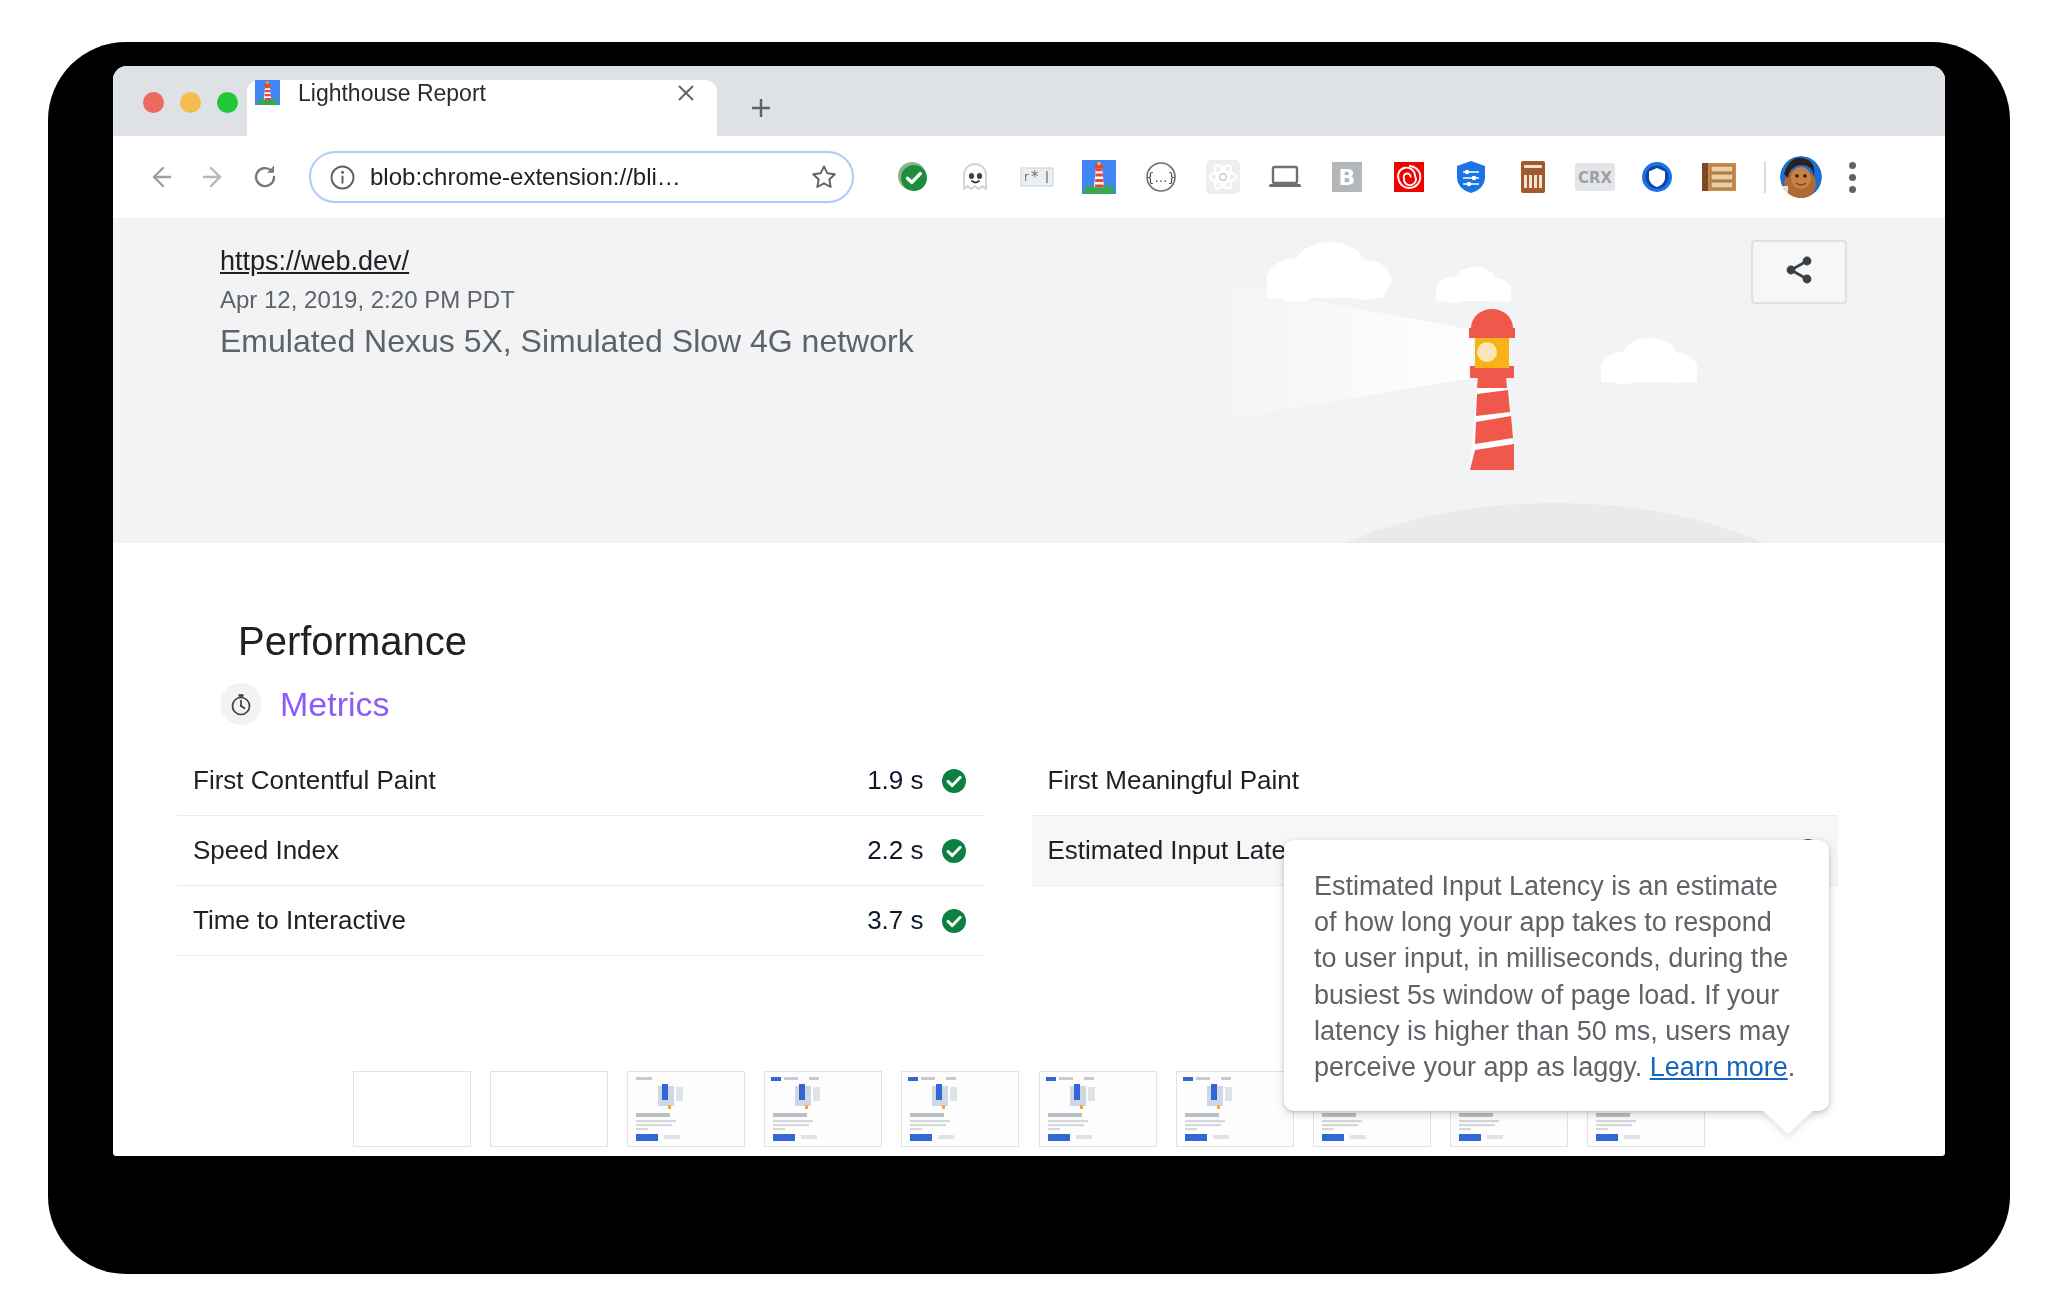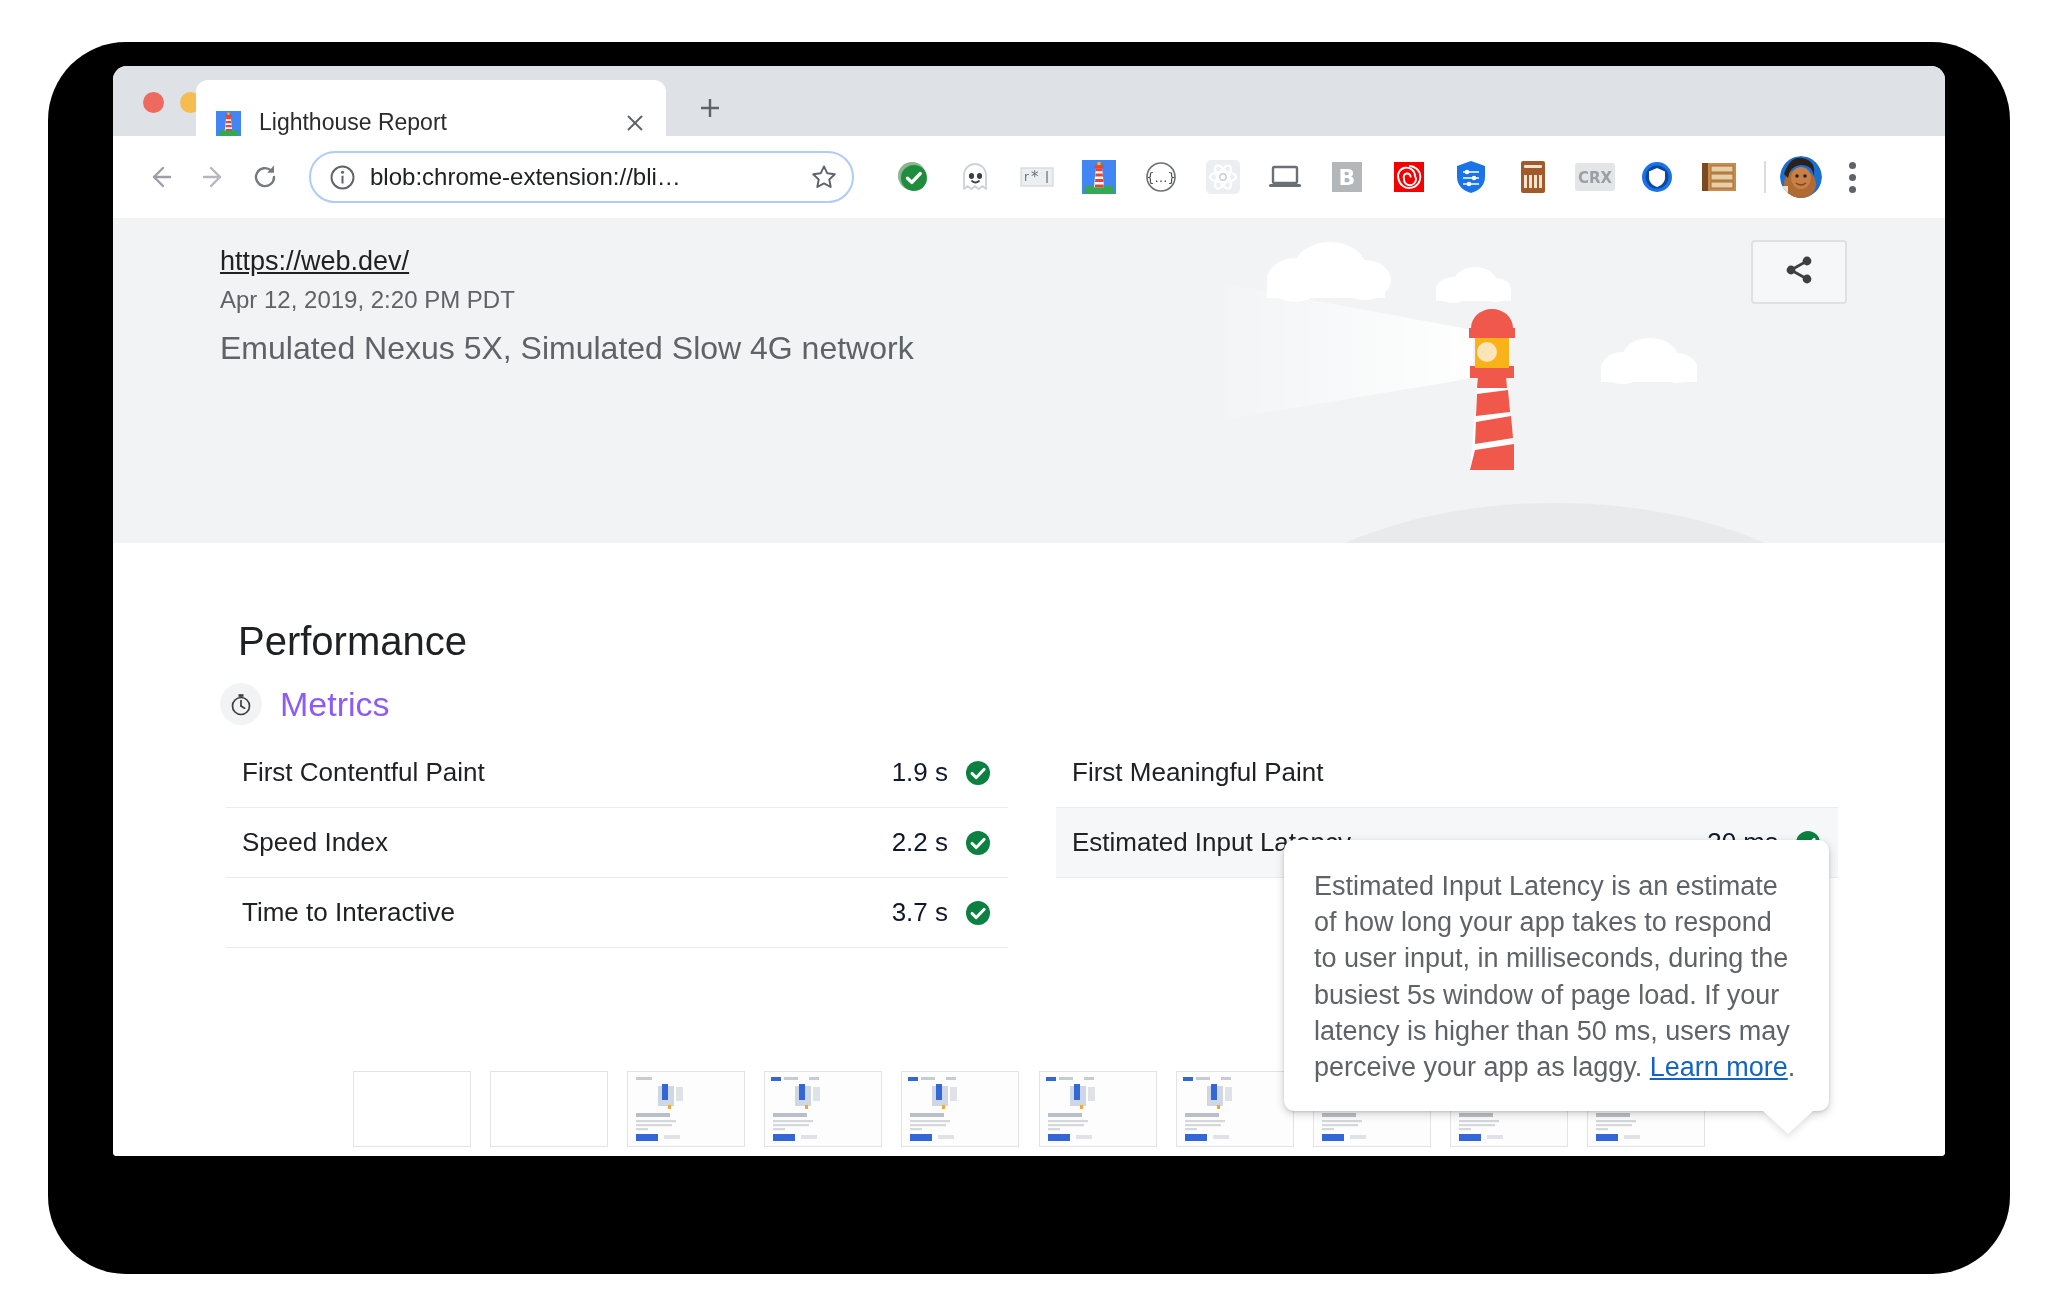--- a/index.html
+++ b/index.html
@@ -49,28 +49,28 @@
     gap: 16px;
     position: absolute;
     left: 30px; top: 26px;
   }
   .light { width: 21px; height: 21px; border-radius: 50%; }
   .light.red { background: #ee6a5f; }
   .light.yellow { background: #f5bd4f; }
   .light.green { background: #21c939; }
 
   .tab {
-    margin-left: 59px;
+    margin-left: 110px;
     height: 56px;
     width: 470px;
     background: #ffffff;
     border-radius: 12px 12px 0 0;
     display: flex;
-    align-items: flex-end;
-    padding: 0 18px 0 20px;
+    align-items: flex-start;
+    padding: 0 18px 0 8px;
     box-sizing: border-box;
     position: relative;
   }
   .tab-favicon {
     width: 25px; height: 25px;
     flex: 0 0 auto;
     margin-right: 18px;
   }
   .tab-title {
     font-size: 23px;
@@ -191,21 +191,21 @@
     font-size: 27px;
     color: #202124;
     text-decoration: underline;
     display: block;
     margin-bottom: 9px;
   }
   .lh-date {
     font-size: 24px;
     color: #5f6368;
     display: block;
-    margin-bottom: 16px;
+    margin-bottom: 9px;
   }
   .lh-env {
     font-size: 32px;
     color: #5f6368;
     display: block;
   }
   .share-btn {
     position: absolute;
     right: 98px; top: 22px;
     width: 92px; height: 60px;
@@ -251,24 +251,24 @@
     display:flex; align-items:center; justify-content:center;
   }
   .metrics-label {
     font-size: 34px;
     font-weight: normal;
     color: #8b5cf6;
   }
 
   .metrics-cols {
     position: absolute;
-    left: 0; top: 195px;
+    left: 0; top: 203px;
     width: 100%;
     display: flex;
-    padding: 0 107px 0 113px;
+    padding: 0 107px 0 64px;
     box-sizing: border-box;
     gap: 48px;
   }
   .metrics-col { flex: 1 1 0; }
   .metric-row {
     display: flex;
     align-items: center;
     height: 70px;
     border-bottom: 1px solid #ebebeb;
     padding: 0 16px;

